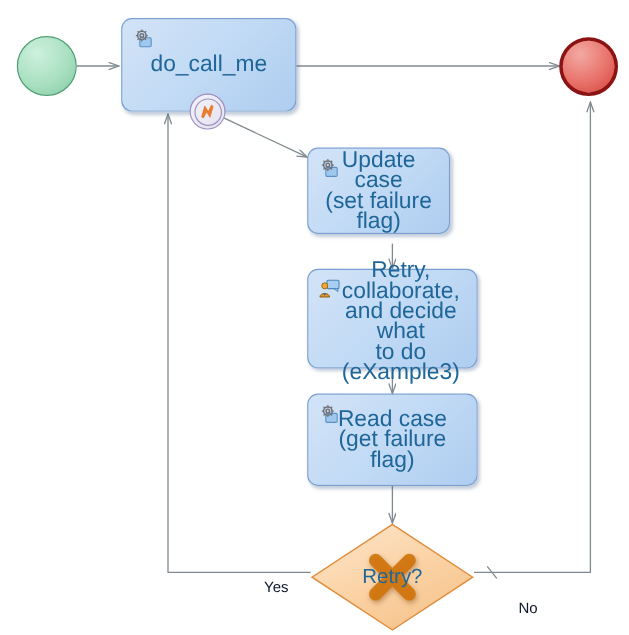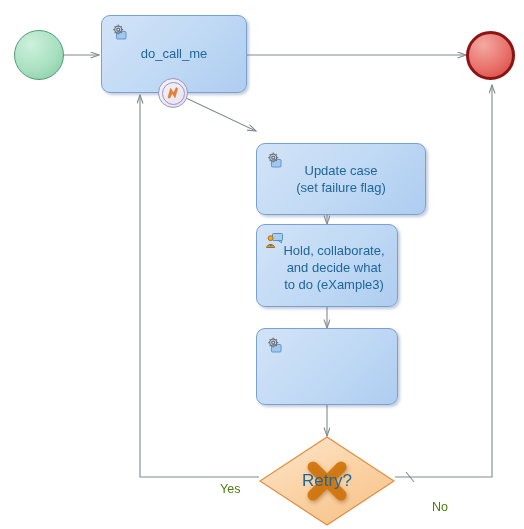--- a/index.html
+++ b/index.html
@@ -27,21 +27,21 @@
 
   
   .task {
     position: absolute;
     box-sizing: border-box;
     border: 1px solid #7a9fd0;
     border-radius: 9px;
     background: linear-gradient(135deg, #d2e3f7 0%, #c3dbf5 45%, #aecdf0 100%);
     box-shadow: 2px 2px 3px rgba(80, 110, 150, 0.35);
     color: #1f6699;
-    font-size: 13px;
+    font-size: 19px;
     line-height: 17px;
     text-align: center;
     display: flex;
     align-items: center;
     justify-content: center;
   }
   .task .label {
     padding: 0 6px;
     white-space: pre-line;
     color: #1f6699;
@@ -130,21 +130,21 @@
     transform: translate(-50%, -50%);
     width: 46px;
     height: 46px;
     z-index: 2;
     filter: blur(0.6px) drop-shadow(1px 2px 2px rgba(120,60,0,0.45));
   }
 
   
   .edge-label {
     position: absolute;
-    color: #4d7c0f;
+    color: #0f172a;
     font-size: 12.5px;
     white-space: nowrap;
   }
 </style>
 </head>
 <body>
 
 <div id="canvas">
 
   <svg id="edges" viewBox="0 0 524 529" xmlns="http://www.w3.org/2000/svg">
@@ -200,21 +200,21 @@
 
   <div class="boundary-event" style="left:158px; top:78px;">
     <span class="inner-ring"></span>
     <span class="bolt">
       <svg viewBox="0 0 18 18" width="18" height="18" xmlns="http://www.w3.org/2000/svg">
         <path d="M4,13.5 L6.6,4.3 L9.6,9.0 L12.2,3.6 L13.6,4.6 L11.0,13.8 L8.2,9.2 L5.6,14.2 z" fill="#ef7d2a" stroke="#d1671c" stroke-width="0.5" stroke-linejoin="round"></path>
       </svg>
     </span>
   </div>
 
-  <div class="task" style="left:256px; top:143px; width:170px; height:72px;">
+  <div class="task" style="left:256px; top:123px; width:119px; height:72px;">
     <span class="type-icon">
       <svg viewBox="0 0 20 18" width="20" height="18" xmlns="http://www.w3.org/2000/svg">
         <rect x="6.5" y="8.5" width="9.5" height="7.5" rx="1" fill="#9fc8ee" stroke="#5b8fc4" stroke-width="0.9"></rect>
         <g fill="none" stroke="#6f7378" stroke-width="1.25">
           <circle cx="8.2" cy="6.6" r="3.5"></circle>
           <circle cx="8.2" cy="6.6" r="1.5"></circle>
           <path d="M8.2,1.6 L8.2,3.0 M8.2,10.2 L8.2,11.6
                    M3.2,6.6 L4.6,6.6 M11.8,6.6 L13.2,6.6
                    M4.6,3.0 L5.6,4.0 M10.8,9.2 L11.8,10.2
                    M11.8,3.0 L10.8,4.0 M5.6,9.2 L4.6,10.2" stroke-width="1.05"></path>
@@ -228,39 +228,41 @@
   <div class="task task-hold" style="left:256px; top:224px; width:142px; height:83px;">
     <span class="type-icon">
       <svg viewBox="0 0 20 18" width="20" height="18" xmlns="http://www.w3.org/2000/svg">
         <rect x="7.5" y="1.5" width="10" height="7" rx="1" fill="#a8cef0" stroke="#4f85bd" stroke-width="0.9"></rect>
         <path d="M13.2,8.5 L16.6,8.5 L16.6,11.0 z" fill="#a8cef0" stroke="#4f85bd" stroke-width="0.8"></path>
         <circle cx="5.6" cy="6.2" r="2.5" fill="#f0a832" stroke="#9d6510" stroke-width="0.8"></circle>
         <path d="M1.6,15.5 C1.6,11.6 9.6,11.6 9.6,15.5 z" fill="#e8952a" stroke="#8a5a10" stroke-width="0.8"></path>
         <path d="M4.2,12.3 L5.6,14.6 L7.0,12.3" fill="#4a6a8c" stroke="none"></path>
       </svg>
     </span>
-    <span class="label">Hold, collaborate,
+    <span class="label">Retry, collaborate,
 and decide what
 to do (eXample3)</span>
   </div>
 
   <div class="task" style="left:256px; top:328px; width:142px; height:77px;">
     <span class="type-icon">
       <svg viewBox="0 0 20 18" width="20" height="18" xmlns="http://www.w3.org/2000/svg">
         <rect x="6.5" y="8.5" width="9.5" height="7.5" rx="1" fill="#9fc8ee" stroke="#5b8fc4" stroke-width="0.9"></rect>
         <g fill="none" stroke="#6f7378" stroke-width="1.25">
           <circle cx="8.2" cy="6.6" r="3.5"></circle>
           <circle cx="8.2" cy="6.6" r="1.5"></circle>
           <path d="M8.2,1.6 L8.2,3.0 M8.2,10.2 L8.2,11.6
                    M3.2,6.6 L4.6,6.6 M11.8,6.6 L13.2,6.6
                    M4.6,3.0 L5.6,4.0 M10.8,9.2 L11.8,10.2
                    M11.8,3.0 L10.8,4.0 M5.6,9.2 L4.6,10.2" stroke-width="1.05"></path>
         </g>
       </svg>
     </span>
+    <span class="label">Read case
+(get failure flag)</span>
   </div>
 
   <div class="gateway" style="left:259px; top:436px; width:136px; height:90px;">
     <svg class="diamond" viewBox="0 0 136 90" xmlns="http://www.w3.org/2000/svg">
       <defs>
         <linearGradient id="gwGrad" x1="0" y1="0" x2="0.7" y2="1">
           <stop offset="0%" stop-color="#fde7cd"></stop>
           <stop offset="55%" stop-color="#fbd3a6"></stop>
           <stop offset="100%" stop-color="#f6c48c"></stop>
         </linearGradient>

